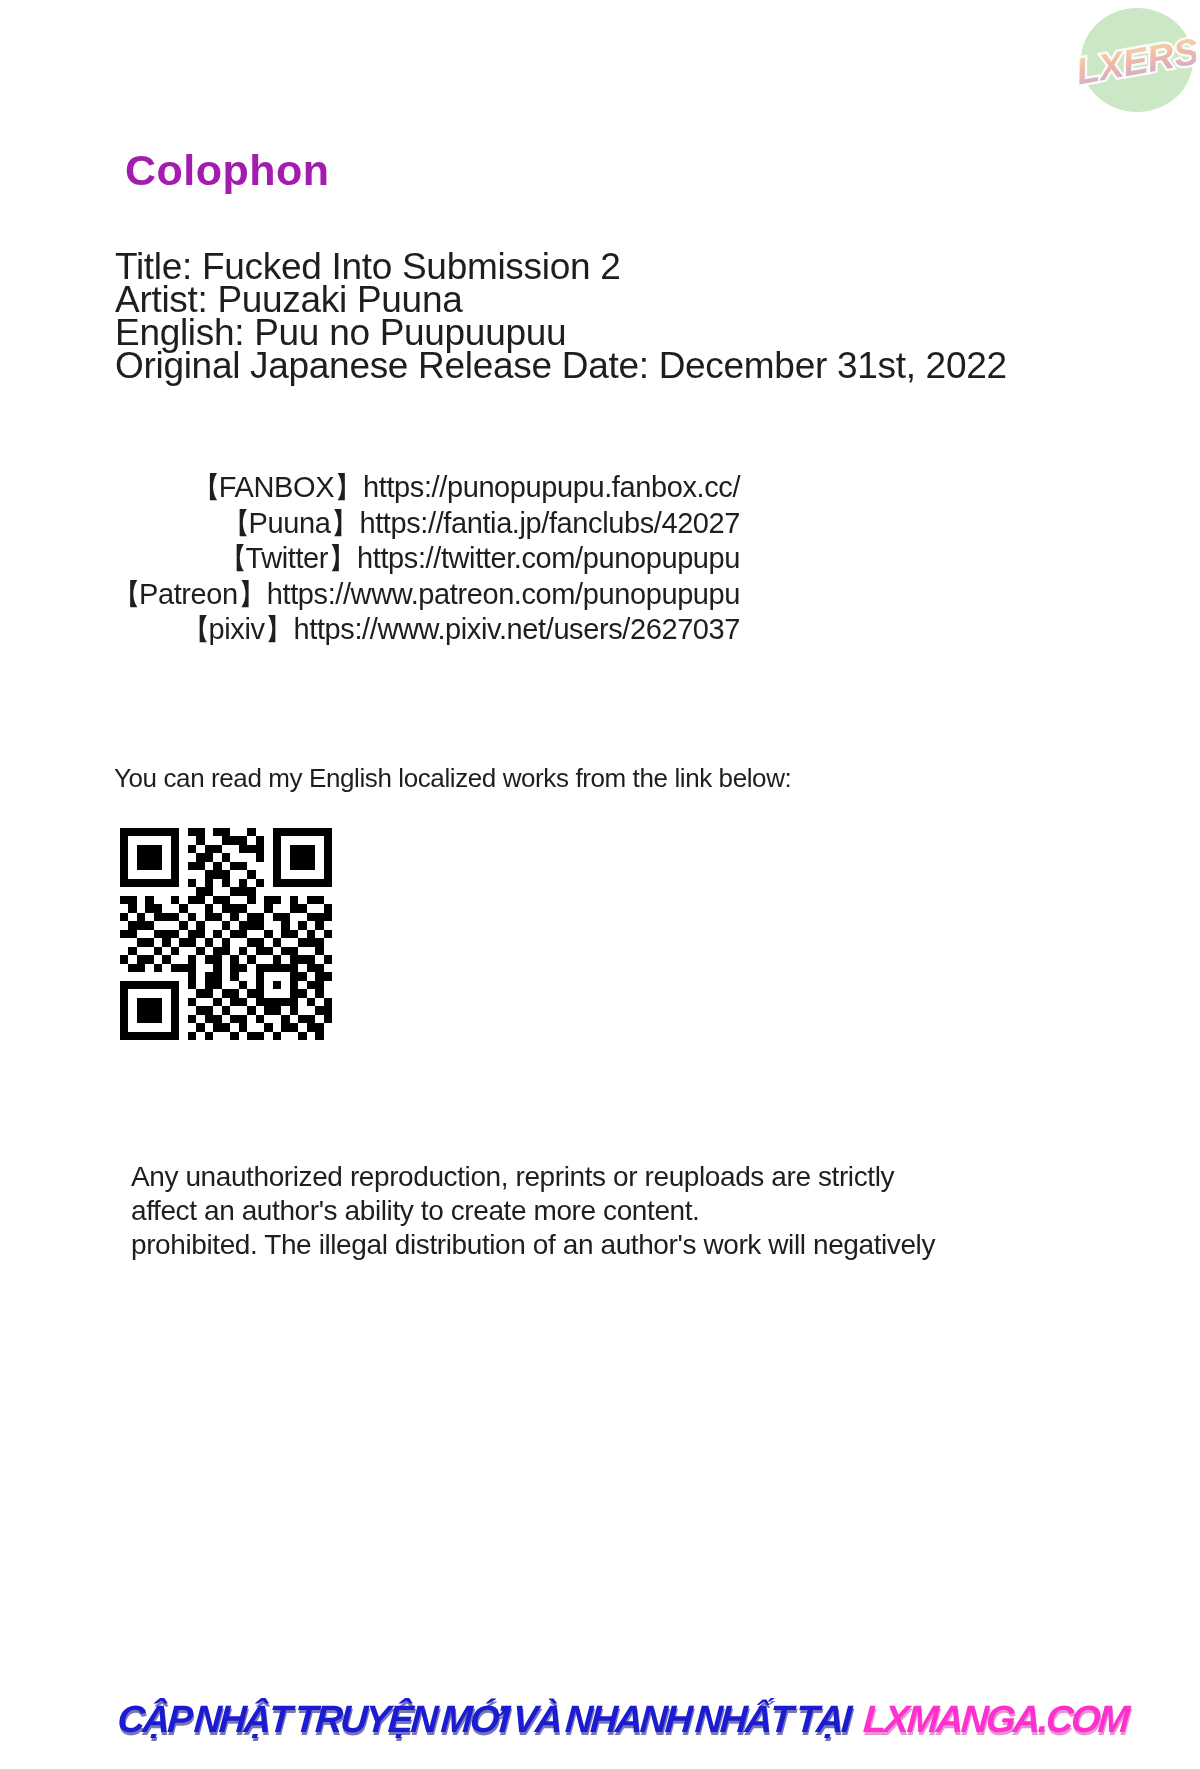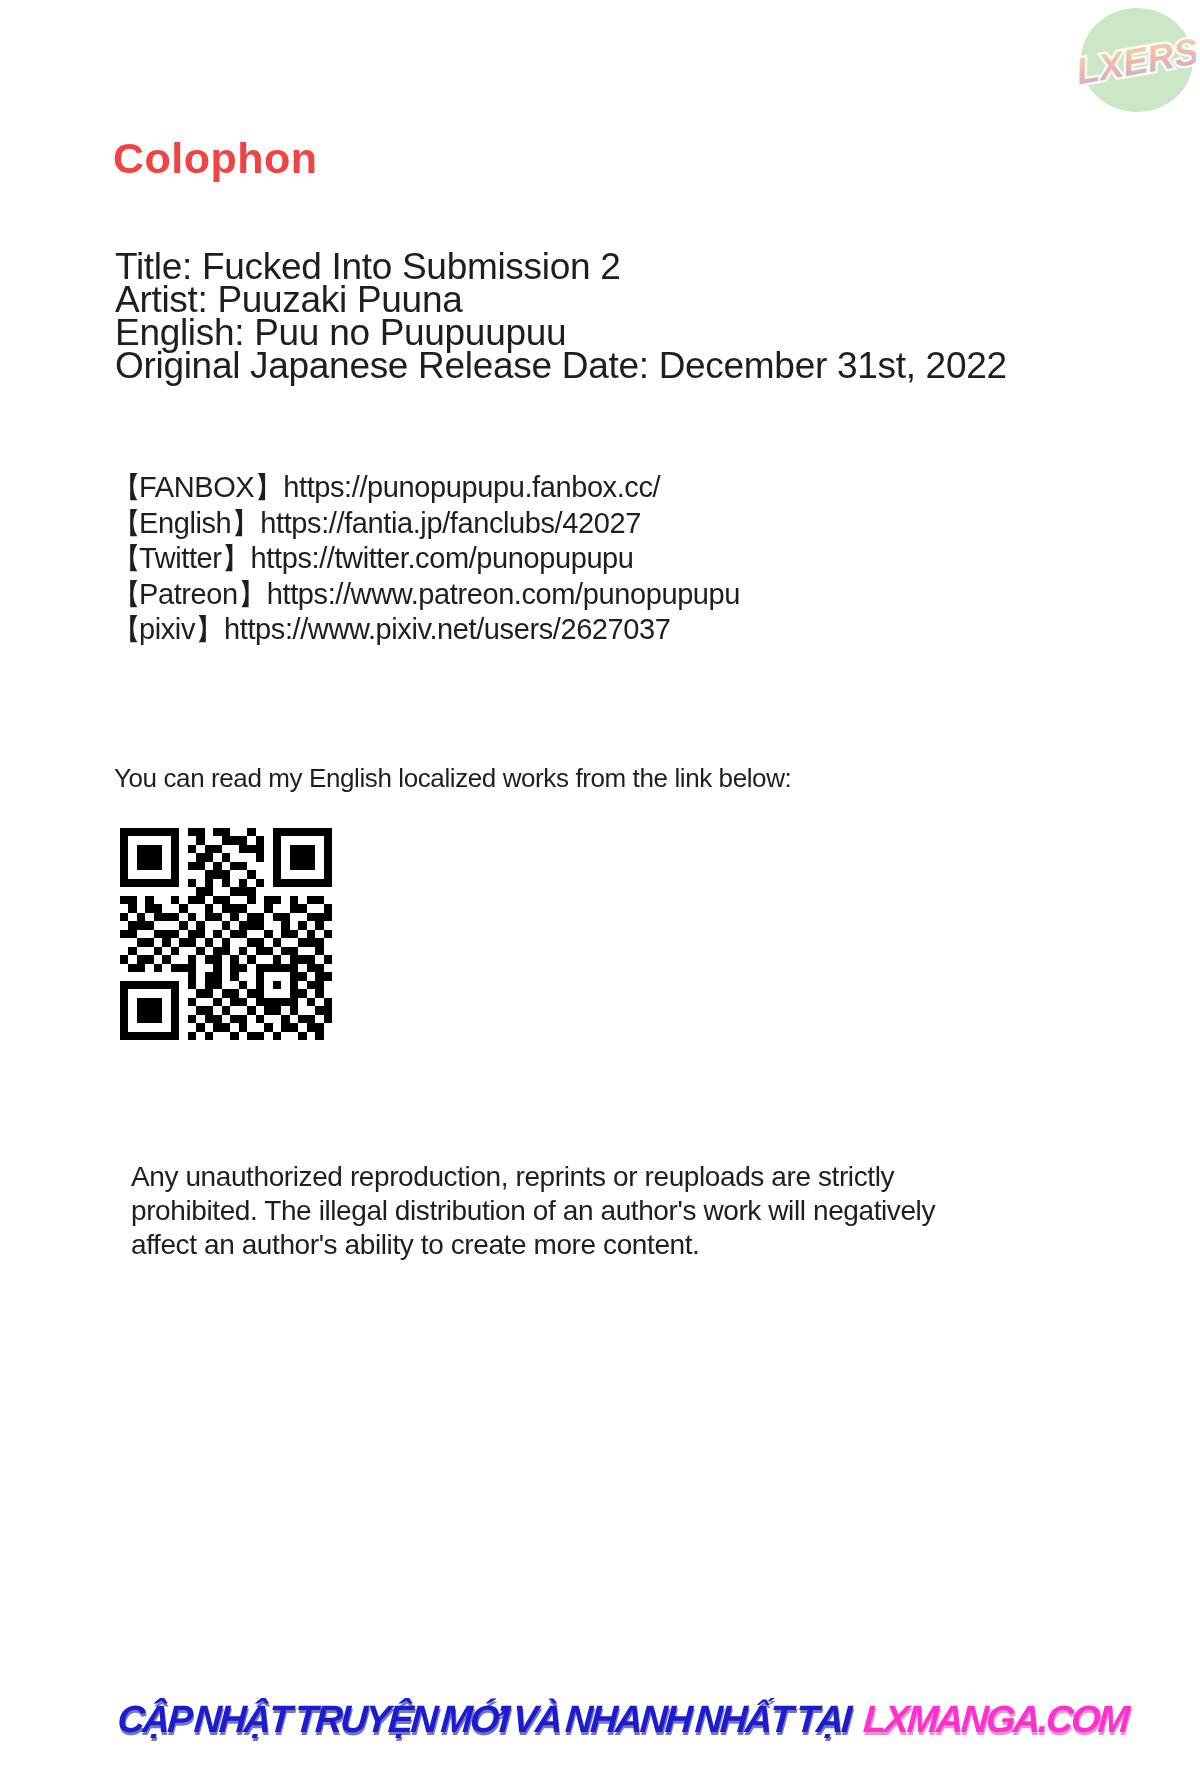--- a/index.html
+++ b/index.html
@@ -24,23 +24,23 @@
   }
 
   
   .heading {
     position: absolute;
     top: 133px;
     left: 113px;
     font-size: 43px;
     font-weight: bold;
     letter-spacing: 0.5px;
-    color: #ef4444;
+    color: #a21caf;
     line-height: 1.2;
-    margin: 0;
+    margin: 12px;
   }
 
   
   .info-block {
     position: absolute;
     top: 250px;
     left: 115px;
     font-size: 37px;
     line-height: 33px;
     letter-spacing: -0.3px;
@@ -49,20 +49,21 @@
 
   
   .links-block {
     position: absolute;
     top: 470px;
     left: 112px;
     font-size: 29px;
     line-height: 35.5px;
     letter-spacing: -0.4px;
     white-space: nowrap;
+    text-align: right;
   }
   .link-line .bkt { letter-spacing: -2px; }
   .link-line .url { margin-left: 2px; }
 
   
   .qr-caption {
     position: absolute;
     top: 763px;
     left: 114px;
     font-size: 26px;
@@ -142,21 +143,21 @@
 
   <div class="info-block">
     <div>Title: Fucked Into Submission 2</div>
     <div>Artist: Puuzaki Puuna</div>
     <div>English: Puu no Puupuupuu</div>
     <div>Original Japanese Release Date: December 31st, 2022</div>
   </div>
 
   <div class="links-block">
     <div class="link-line"><span class="bkt">【</span><span>FANBOX</span><span class="bkt">】</span><span class="url">https://punopupupu.fanbox.cc/</span></div>
-    <div class="link-line"><span class="bkt">【</span><span>English</span><span class="bkt">】</span><span class="url">https://fantia.jp/fanclubs/42027</span></div>
+    <div class="link-line"><span class="bkt">【</span><span>Puuna</span><span class="bkt">】</span><span class="url">https://fantia.jp/fanclubs/42027</span></div>
     <div class="link-line"><span class="bkt">【</span><span>Twitter</span><span class="bkt">】</span><span class="url">https://twitter.com/punopupupu</span></div>
     <div class="link-line"><span class="bkt">【</span><span>Patreon</span><span class="bkt">】</span><span class="url">https://www.patreon.com/punopupupu</span></div>
     <div class="link-line"><span class="bkt">【</span><span>pixiv</span><span class="bkt">】</span><span class="url">https://www.pixiv.net/users/2627037</span></div>
   </div>
 
   <div class="qr-caption">You can read my English localized works from the link below:</div>
 
   <div class="qr">
       <svg width="212" height="212" viewBox="0 0 25 25" shape-rendering="crispEdges" xmlns="http://www.w3.org/2000/svg">
         <rect x="0" y="0" width="1" height="1" fill="#000000"></rect>
@@ -493,21 +494,21 @@
         <rect x="15" y="24" width="1" height="1" fill="#000000"></rect>
         <rect x="16" y="24" width="1" height="1" fill="#000000"></rect>
         <rect x="18" y="24" width="1" height="1" fill="#000000"></rect>
         <rect x="21" y="24" width="1" height="1" fill="#000000"></rect>
         <rect x="23" y="24" width="1" height="1" fill="#000000"></rect>
       </svg>
     </div>
 
   <div class="copyright-block">
     <div>Any unauthorized reproduction, reprints or reuploads are strictly</div>
+    <div>affect an author's ability to create more content.</div>
     <div>prohibited. The illegal distribution of an author's work will negatively</div>
-    <div>affect an author's ability to create more content.</div>
   </div>
 
   <div class="footer">
     <span class="vn">CẬP NHẬT TRUYỆN MỚI VÀ NHANH NHẤT TẠI</span><span class="site">LXMANGA.COM</span>
   </div>
 
 </div>
 
 </body></html>

